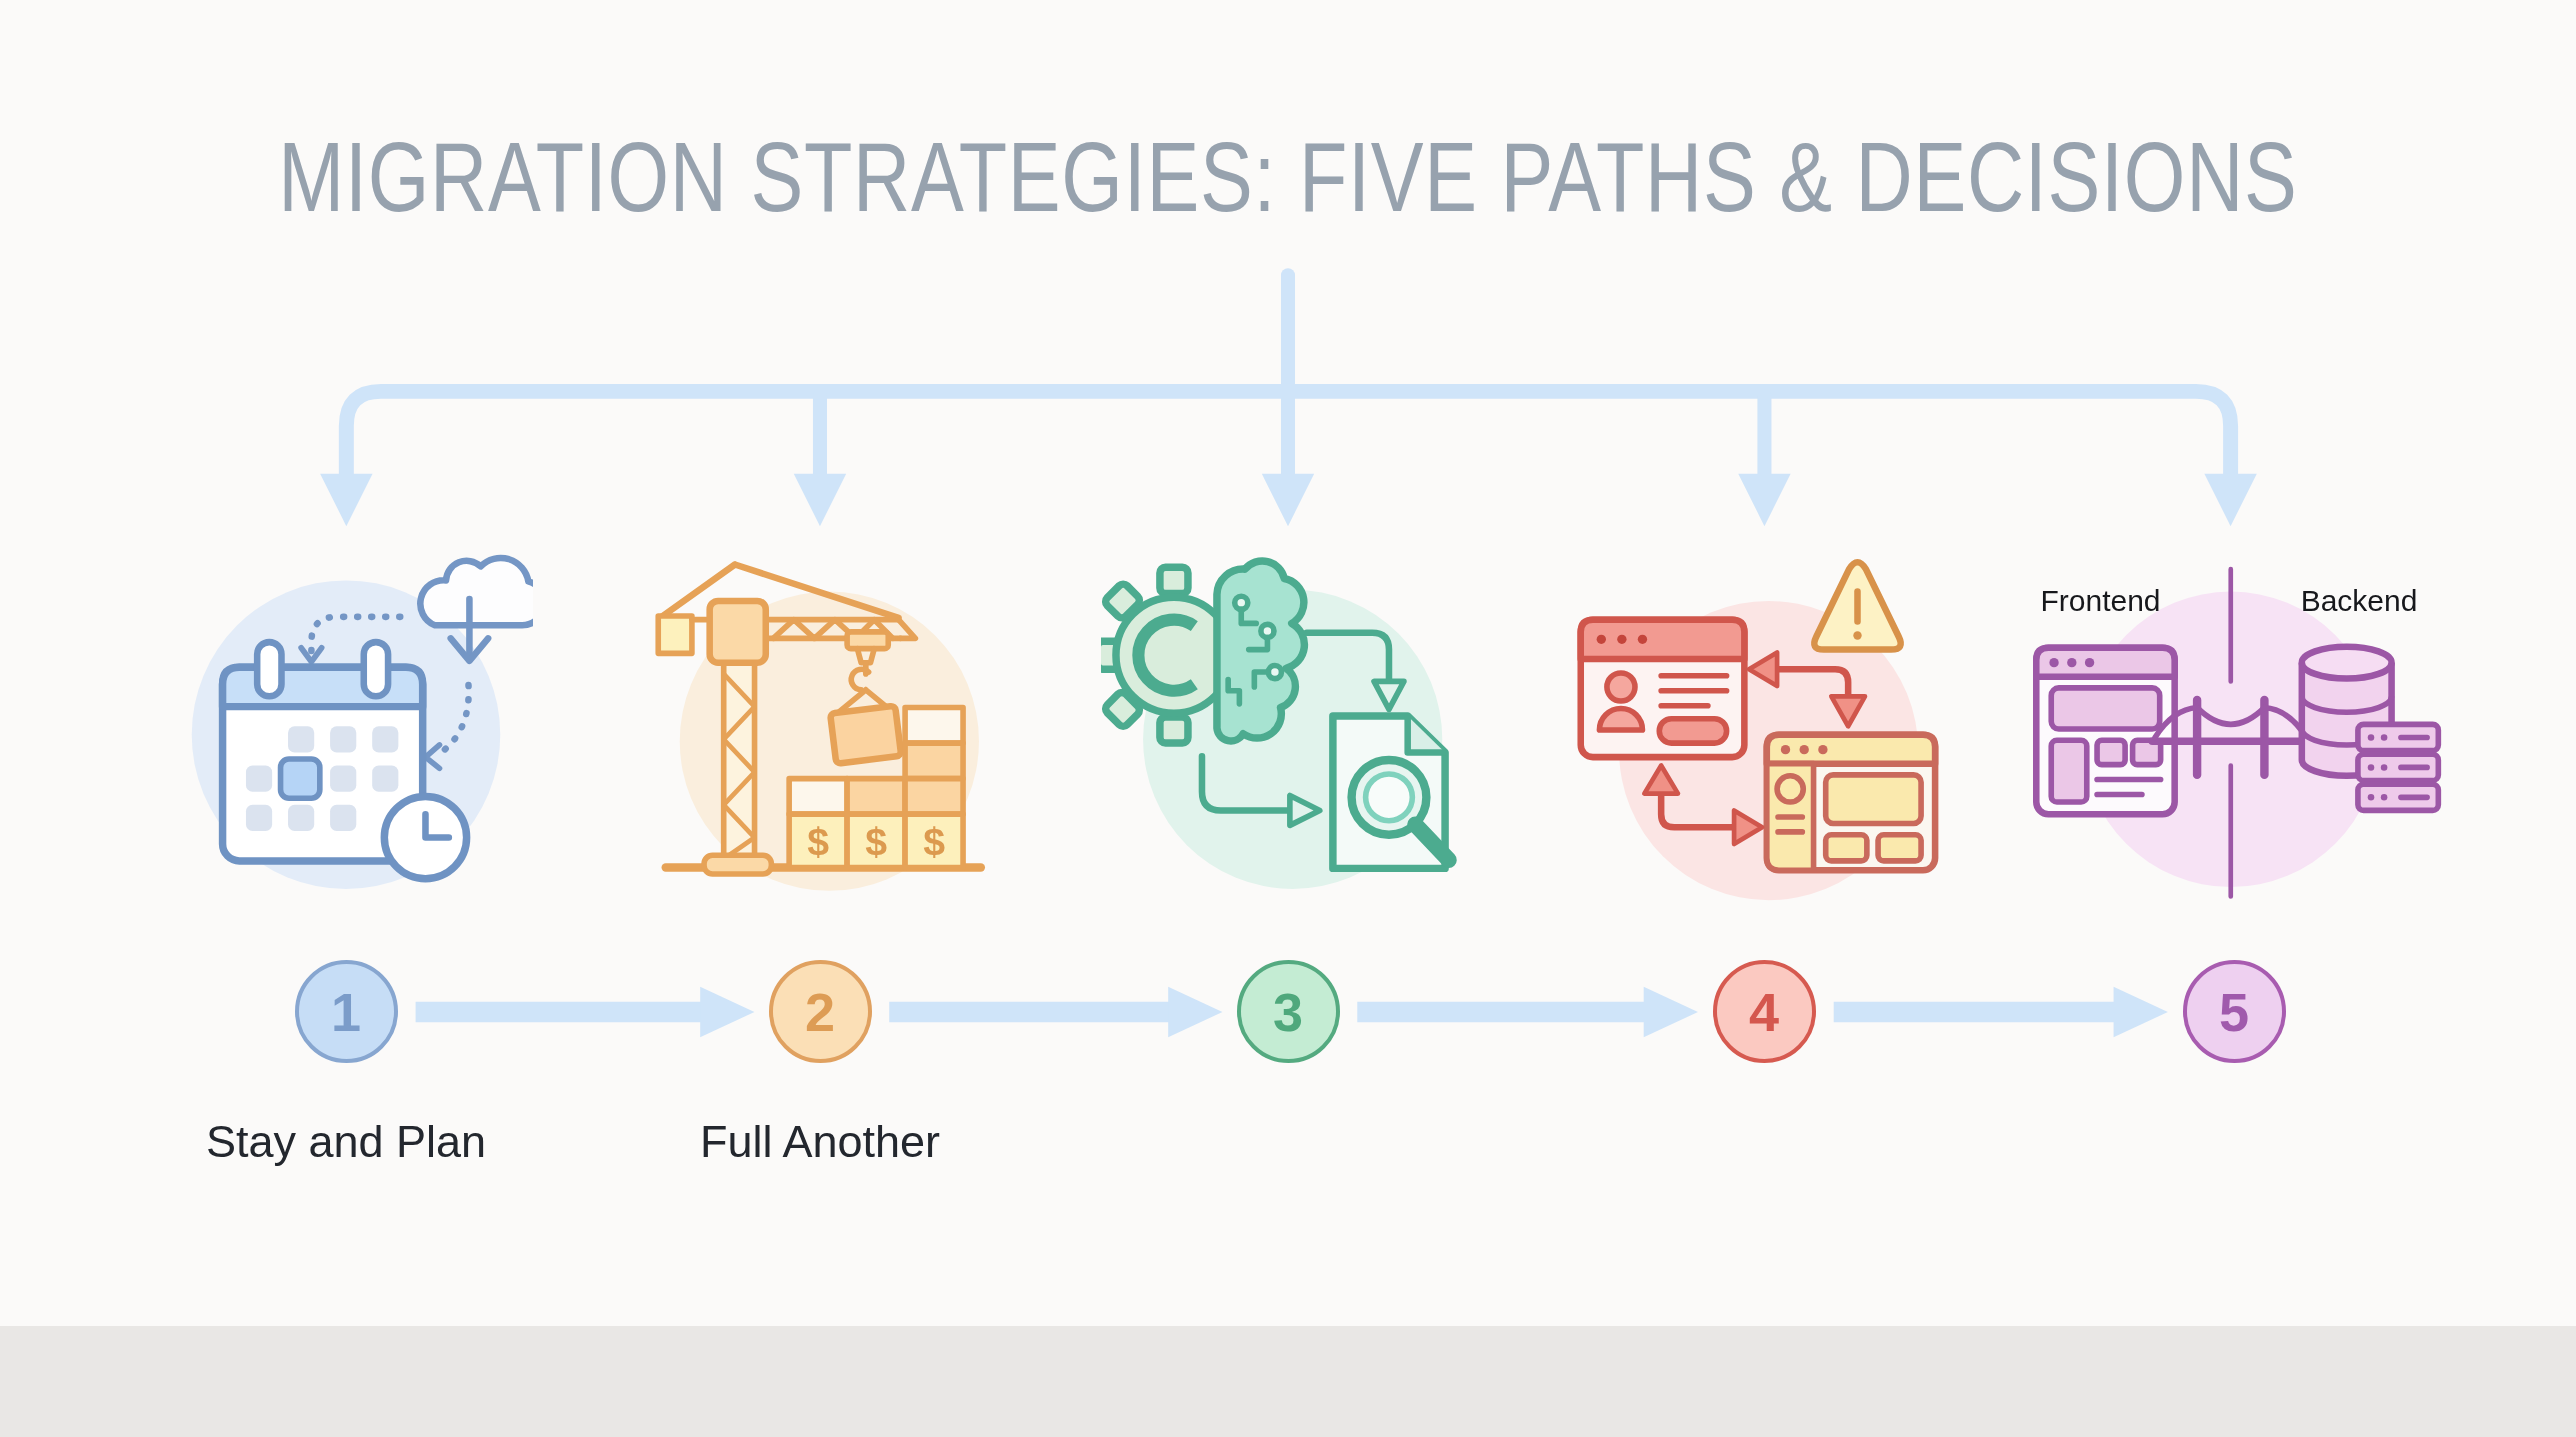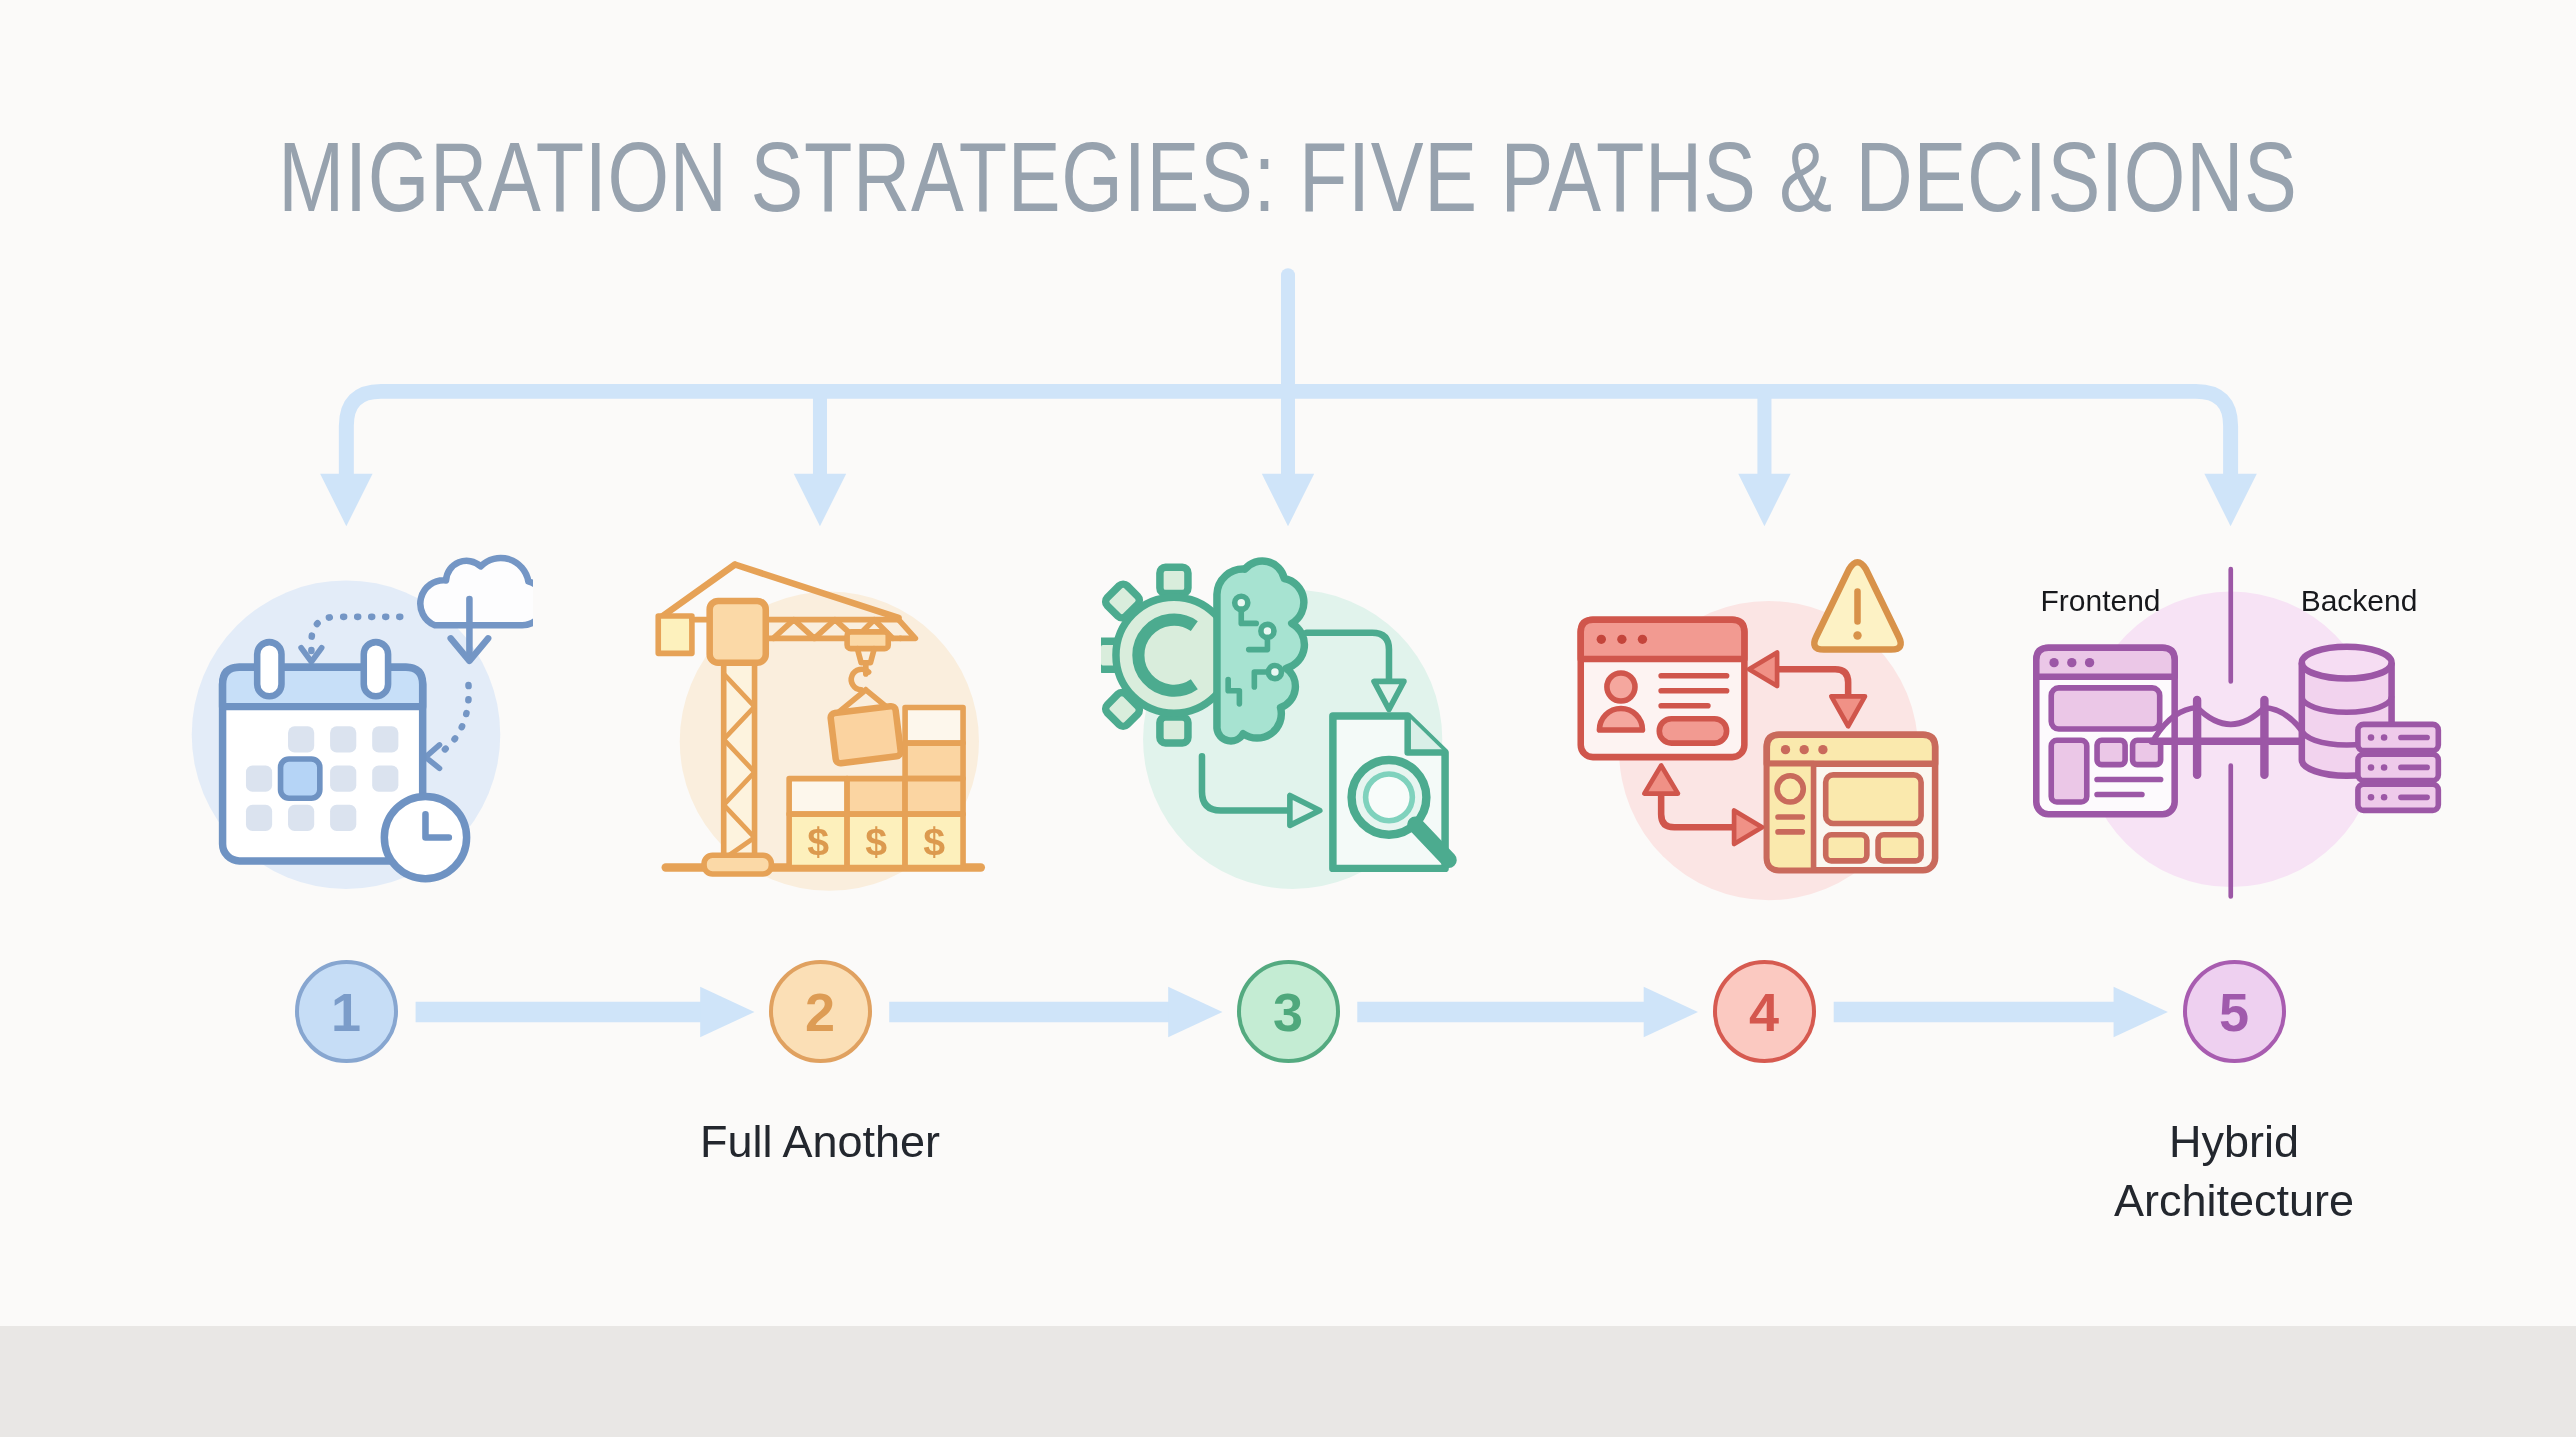--- a/index.html
+++ b/index.html
@@ -118,20 +118,21 @@
         <rect x="130" y="231" width="42" height="42" rx="9" fill="#b5d4f6" stroke="#6f93c3" stroke-width="6"></rect>
         <g>
           <circle cx="285" cy="315" r="44" fill="#ffffff" stroke="#6f93c3" stroke-width="8"></circle>
           <path d="M285 315 V290 M285 315 H310" stroke="#6f93c3" stroke-width="7" stroke-linecap="round" fill="none"></path>
         </g>
       </svg>
     </div>
     <div class="num-circle">
       <span>1</span>
     </div>
+    <div class="step-label">Stay and Plan</div>
   </div>
 
   <div class="col col-2">
     <div class="icon-wrap">
       <svg width="374" height="374" viewBox="0 0 400 400">
         <circle cx="210" cy="212" r="160" fill="#faeedd"></circle>
         <g stroke="#e6a257" stroke-linecap="round" stroke-linejoin="round" fill="none">
           <path d="M35 347 H 372" stroke-width="9"></path>
           <rect x="97" y="120" width="33" height="218" fill="#fdf3de" stroke-width="6"></rect>
           <path d="M97 140 L130 175 L97 210 L130 245 L97 280 L130 315 L97 338" stroke-width="5"></path>
@@ -320,18 +321,16 @@
           </g>
           <path d="M418 208 H446 M418 240 H446 M418 272 H446" stroke-linecap="round" fill="none"></path>
         </g>
       </svg>
       <span class="sublabel frontend">Frontend</span>
       <span class="sublabel backend">Backend</span>
     </div>
     <div class="num-circle">
       <span>5</span>
     </div>
-    <div class="step-label">Hybrid
-Architecture</div>
   </div>
 
 </div>
 
 
 </body></html>

